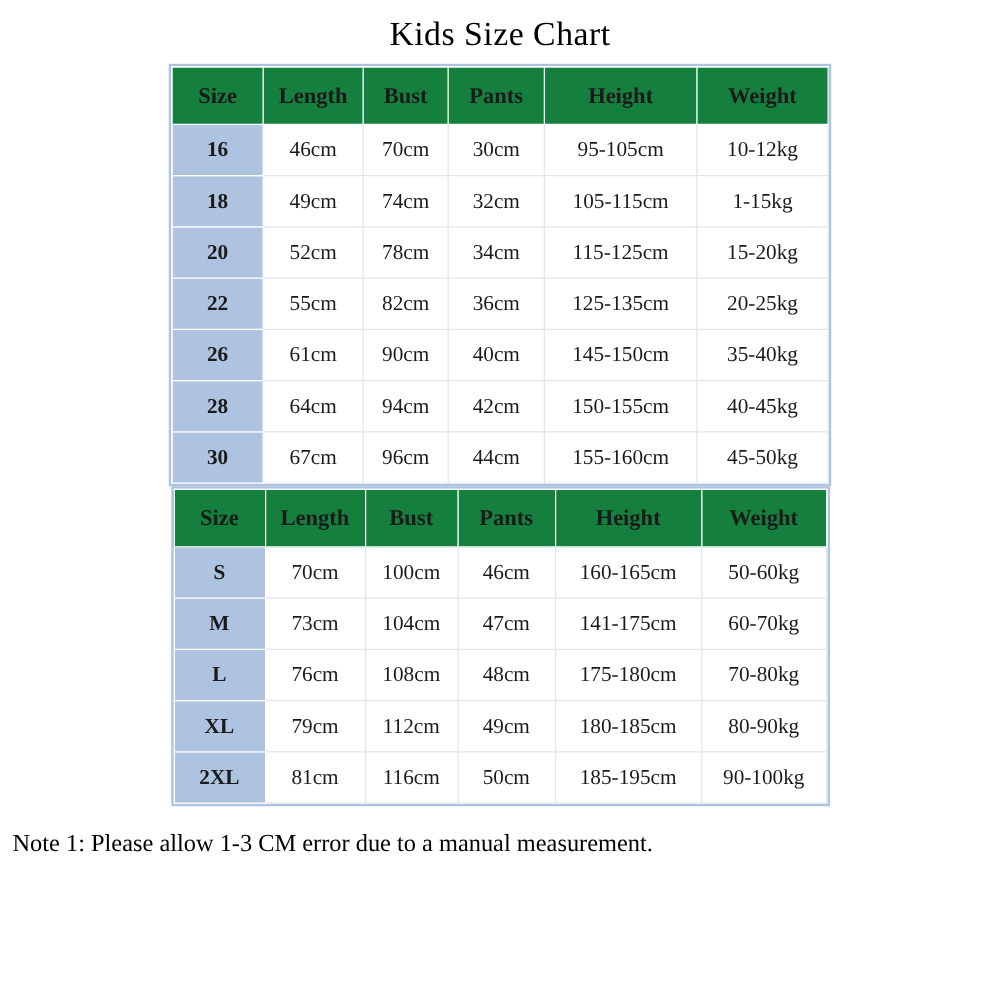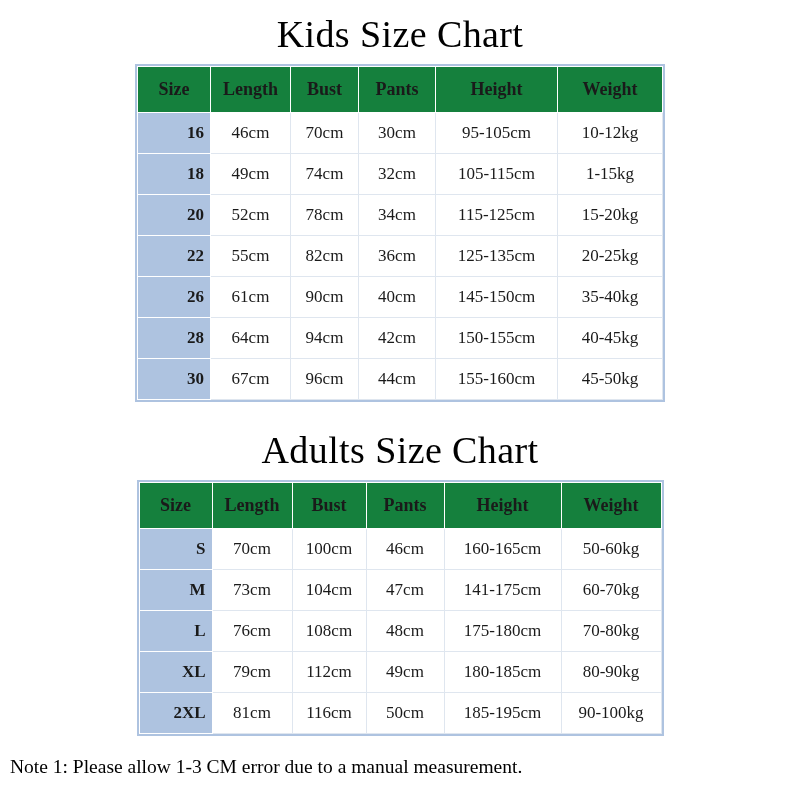--- a/index.html
+++ b/index.html
@@ -17,21 +17,21 @@
   .page {
     width: 800px;
     height: 800px;
     position: relative;
     box-sizing: border-box;
     display: flex;
     flex-direction: column;
     align-items: center;
   }
   .chart-title {
-    font-size: 38px;
+    font-size: 27px;
     letter-spacing: 0.4px;
     text-align: center;
     color: #000;
   }
   #kids-title { margin-top: 12px; margin-bottom: 8px; }
   #adults-title { margin-top: 26px; margin-bottom: 8px; }
 
   table.size-table {
     border-collapse: collapse;
     background: #ffffff;
@@ -53,21 +53,20 @@
   }
   table.size-table tbody td {
     background: #ffffff;
     padding: 10px 6px;
     border: 1px solid #dfe6ef;
   }
   table.size-table tbody td.size-cell {
     background: #aec3e0;
     font-weight: bold;
     border: 1px solid #ffffff;
-    text-align: right;
   }
   
   .kids-table col.c0 { width: 73px; }
   .kids-table col.c1 { width: 80px; }
   .kids-table col.c2 { width: 68px; }
   .kids-table col.c3 { width: 77px; }
   .kids-table col.c4 { width: 122px; }
   .kids-table col.c5 { width: 105px; }
 
   .adults-table col.c0 { width: 73px; }
@@ -173,21 +172,20 @@
           <td>67cm</td>
           <td>96cm</td>
           <td>44cm</td>
           <td>155-160cm</td>
           <td>45-50kg</td>
         </tr>
       </tbody>
     </table>
   </div>
 
-  <div class="chart-title" id="adults-title">Adults Size Chart</div>
 
   <div class="table-wrap">
     <table class="size-table adults-table">
       <colgroup>
         <col class="c0">
           <col class="c1">
           <col class="c2">
           <col class="c3">
           <col class="c4">
           <col class="c5">

